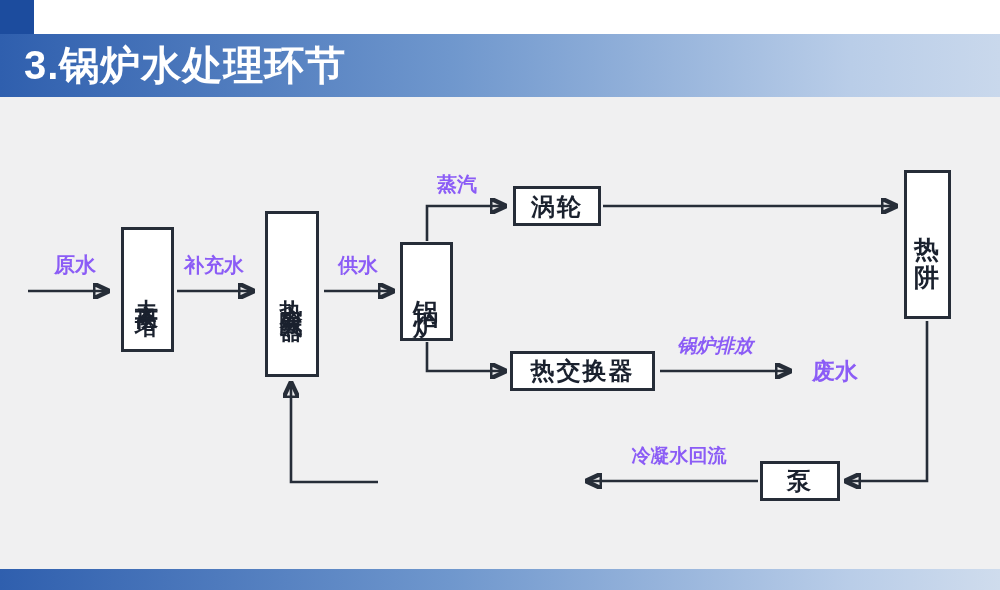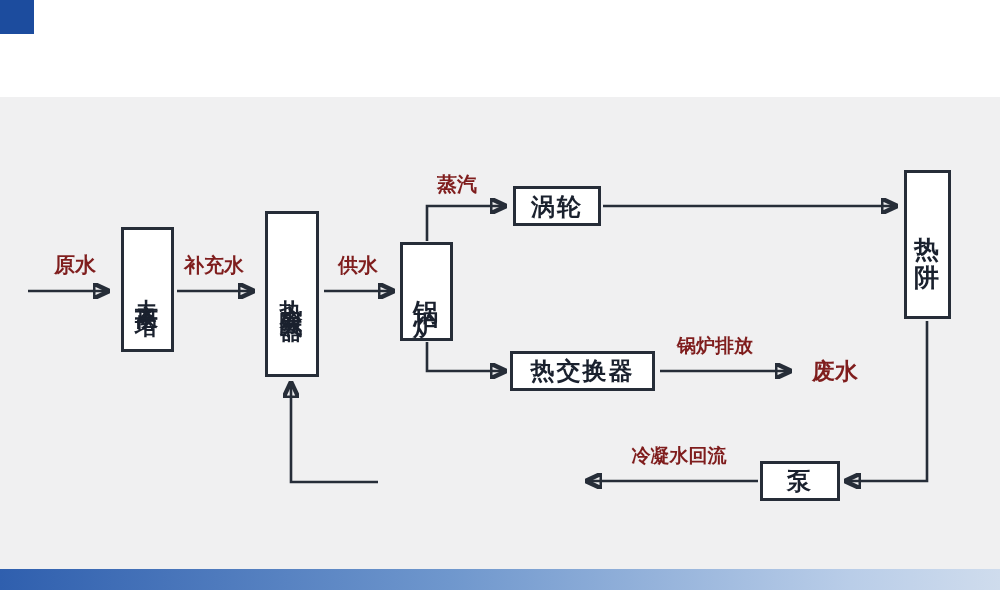--- a/index.html
+++ b/index.html
@@ -32,41 +32,44 @@
   #node-deionizer       { left: 121px; top: 227px; width: 53px;  height: 125px; }
   #node-deaerator       { left: 265px; top: 211px; width: 54px;  height: 166px; }
   #node-boiler          { left: 400px; top: 242px; width: 53px;  height: 99px;  }
   #node-turbine         { left: 513px; top: 186px; width: 88px;  height: 40px; align-items: flex-end;  }
   #node-heat-sink       { left: 904px; top: 170px; width: 47px;  height: 149px; }
   #node-heat-exchanger  { left: 510px; top: 351px; width: 145px; height: 40px;  }
   #node-pump            { left: 760px; top: 461px; width: 80px;  height: 40px;  }
   #node-condensate      { left: 380px; top: 462px; width: 200px; height: 40px;  }
 
   
-  .flow-label { position: absolute; color: #7f1d1d; font-weight: 700; font-size: 20px;
+  .flow-label { position: absolute; color: #8b5cf6; font-weight: 700; font-size: 20px;
                 text-align: center; white-space: nowrap; }
   #lbl-raw-water         { left: 24px;  top: 251px; width: 72px;  font-size: 21px; text-align: right; }
   #lbl-makeup-water      { left: 175px; top: 252px; width: 78px;  }
   #lbl-feed-water        { left: 328px; top: 252px; width: 60px;  }
   #lbl-steam             { left: 427px; top: 171px; width: 60px;  }
-  #lbl-boiler-blowdown   { left: 664px; top: 333px; width: 102px; font-size: 19px; }
+  #lbl-boiler-blowdown   { left: 664px; top: 333px; width: 102px; font-size: 19px; font-style: italic; }
   #lbl-waste-water       { left: 800px; top: 356px; width: 70px;  font-size: 23px; font-family: Liberation Mono, monospace; }
   #lbl-condensate-return { left: 612px; top: 443px; width: 134px; font-size: 19px; }
 
   
   .footer-band { position: absolute; left: 0; top: 569px; width: 1000px; height: 21px;
                  background: linear-gradient(90deg, #2f5fae 0%, #6f97cd 45%, #b9cde8 85%, #cfdced 100%); }
 </style>
 </head>
 <body>
 
 <div class="slide">
 
   <div class="corner-square"></div>
 
+  <div class="header-band">
+    <div class="slide-title">3.锅炉水处理环节</div>
+  </div>
 
   <div class="canvas">
     <div class="layer">
 
       <svg class="arrows" viewBox="0 0 1000 590">
         <defs>
           <marker id="arrow" viewBox="0 0 10 10" refX="7.5" refY="5" markerWidth="6.5" markerHeight="6.5" orient="auto">
             <path d="M0,0.5 L9.5,5 L0,9.5 Z" fill="#262d38" stroke="none"></path>
           </marker>
         </defs>

